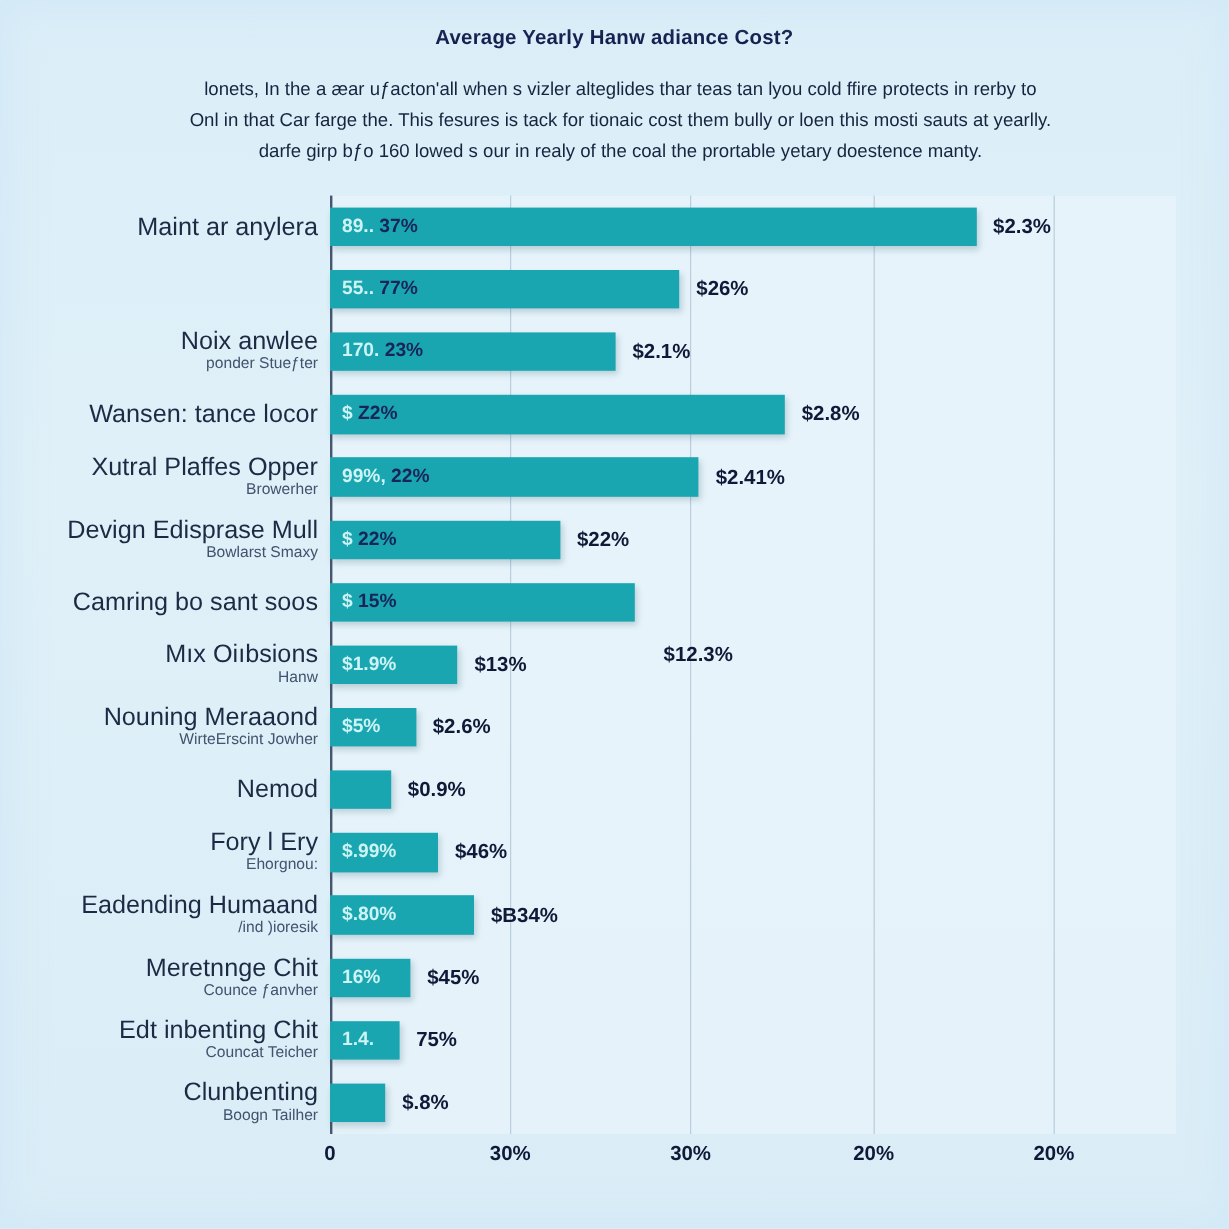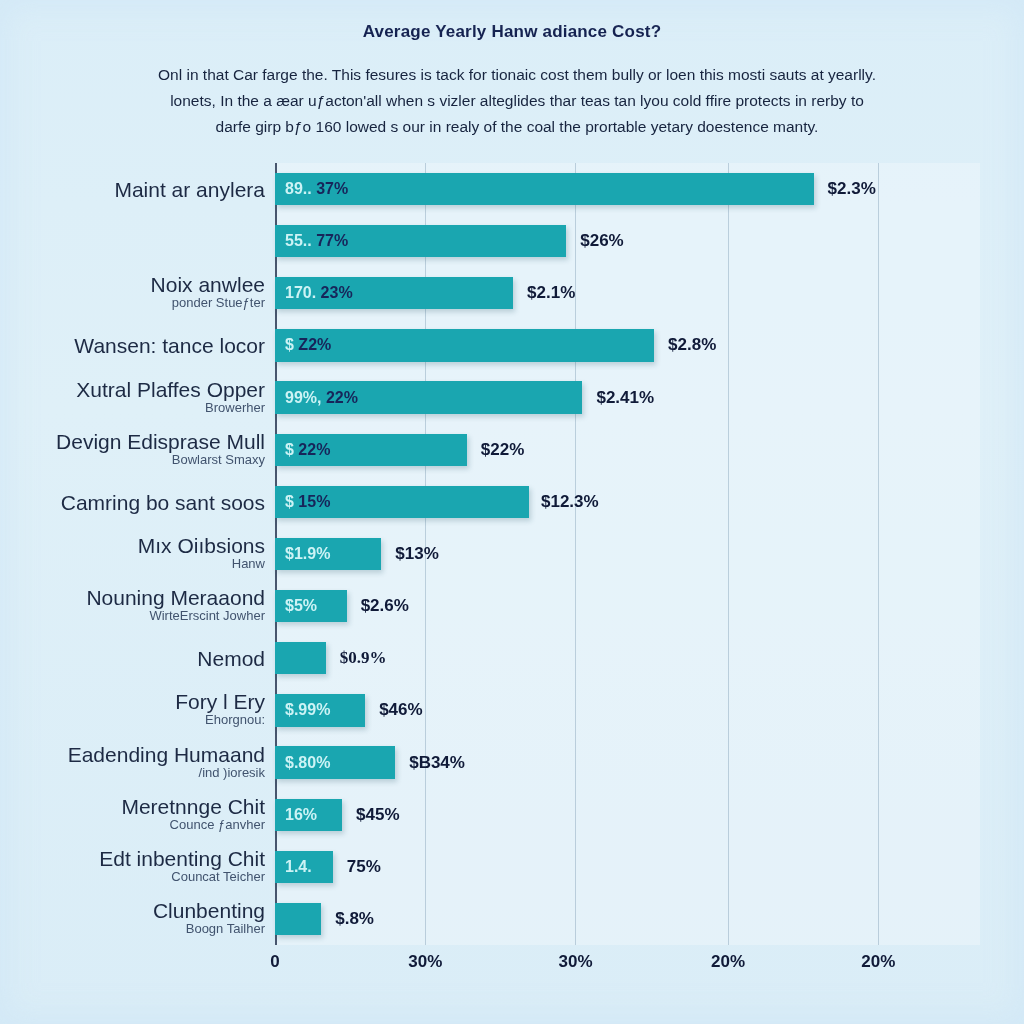--- a/index.html
+++ b/index.html
@@ -172,22 +172,22 @@
   }
 </style>
 </head>
 <body>
 
 <div class="canvas">
 
   <div class="title">Average Yearly Hanw adiance Cost?</div>
 
   <div class="subtitle">
+    <span class="sub-line">lonets, In the a æar uƒacton'all when s vizler alteglides thar teas tan lyou cold ffire protects in rerby to</span>
     <span class="sub-line">Onl in that Car farge the. This fesures is tack for tionaic cost them bully or loen this mosti sauts at yearlly.</span>
-    <span class="sub-line">lonets, In the a æar uƒacton'all when s vizler alteglides thar teas tan lyou cold ffire protects in rerby to</span>
     <span class="sub-line">darfe girp bƒo 160 lowed s our in realy of the coal the prortable yetary doestence manty.</span>
   </div>
 
   <div class="cats">
       <div class="cat" style="top: 26.0667px;">
         <span class="cat-main">Maint ar anylera</span>
       </div>
       <div class="cat" style="top: 130.333px;">
         <span class="cat-main">Noix anwlee</span>
         <span class="cat-sub">ponder Stueƒter</span>
@@ -282,35 +282,35 @@
         <div class="row" style="top: 270.572px; height: 32.3227px;">
           <div class="bar" style="width: 191.852px; background: rgb(26, 166, 176);">
             <div class="bar-inner-label"><span>$</span><span class="dark"> 22%</span></div>
           </div>
           <div class="bar-outer-label" style="left: 205.852px;">$22%</div>
         </div>
         <div class="row" style="top: 322.705px; height: 32.3227px;">
           <div class="bar" style="width: 254.262px; background: rgb(26, 166, 176);">
             <div class="bar-inner-label"><span>$</span><span class="dark"> 15%</span></div>
           </div>
-          <div class="bar-outer-label" style="left: 266px;">$12.3%</div>
+          <div class="bar-outer-label" style="left: 278px; margin-top: 44px;">$12.3%</div>
         </div>
         <div class="row" style="top: 374.839px; height: 32.3227px;">
           <div class="bar" style="width: 106.328px; background: rgb(26, 166, 176);">
             <div class="bar-inner-label"><span>$1.9%</span></div>
           </div>
           <div class="bar-outer-label" style="left: 120.328px;">$13%</div>
         </div>
         <div class="row" style="top: 426.972px; height: 32.3227px;">
           <div class="bar" style="width: 71.6557px; background: rgb(26, 166, 176);">
             <div class="bar-inner-label"><span>$5%</span></div>
           </div>
           <div class="bar-outer-label" style="left: 85.6557px;">$2.6%</div>
         </div>
-        <div class="row" style="top: 479.105px; height: 32.3227px; font-family: Liberation Serif, serif;">
+        <div class="row" style="top: 479.105px; height: 32.3227px;">
           <div class="bar" style="width: 50.8525px; background: rgb(26, 166, 176);"></div>
           <div class="bar-outer-label" style="left: 64.8525px;">$0.9%</div>
         </div>
         <div class="row" style="top: 531.239px; height: 32.3227px;">
           <div class="bar" style="width: 90.1475px; background: rgb(26, 166, 176);">
             <div class="bar-inner-label"><span>$.99%</span></div>
           </div>
           <div class="bar-outer-label" style="left: 104.148px;">$46%</div>
         </div>
         <div class="row" style="top: 583.372px; height: 32.3227px;">

